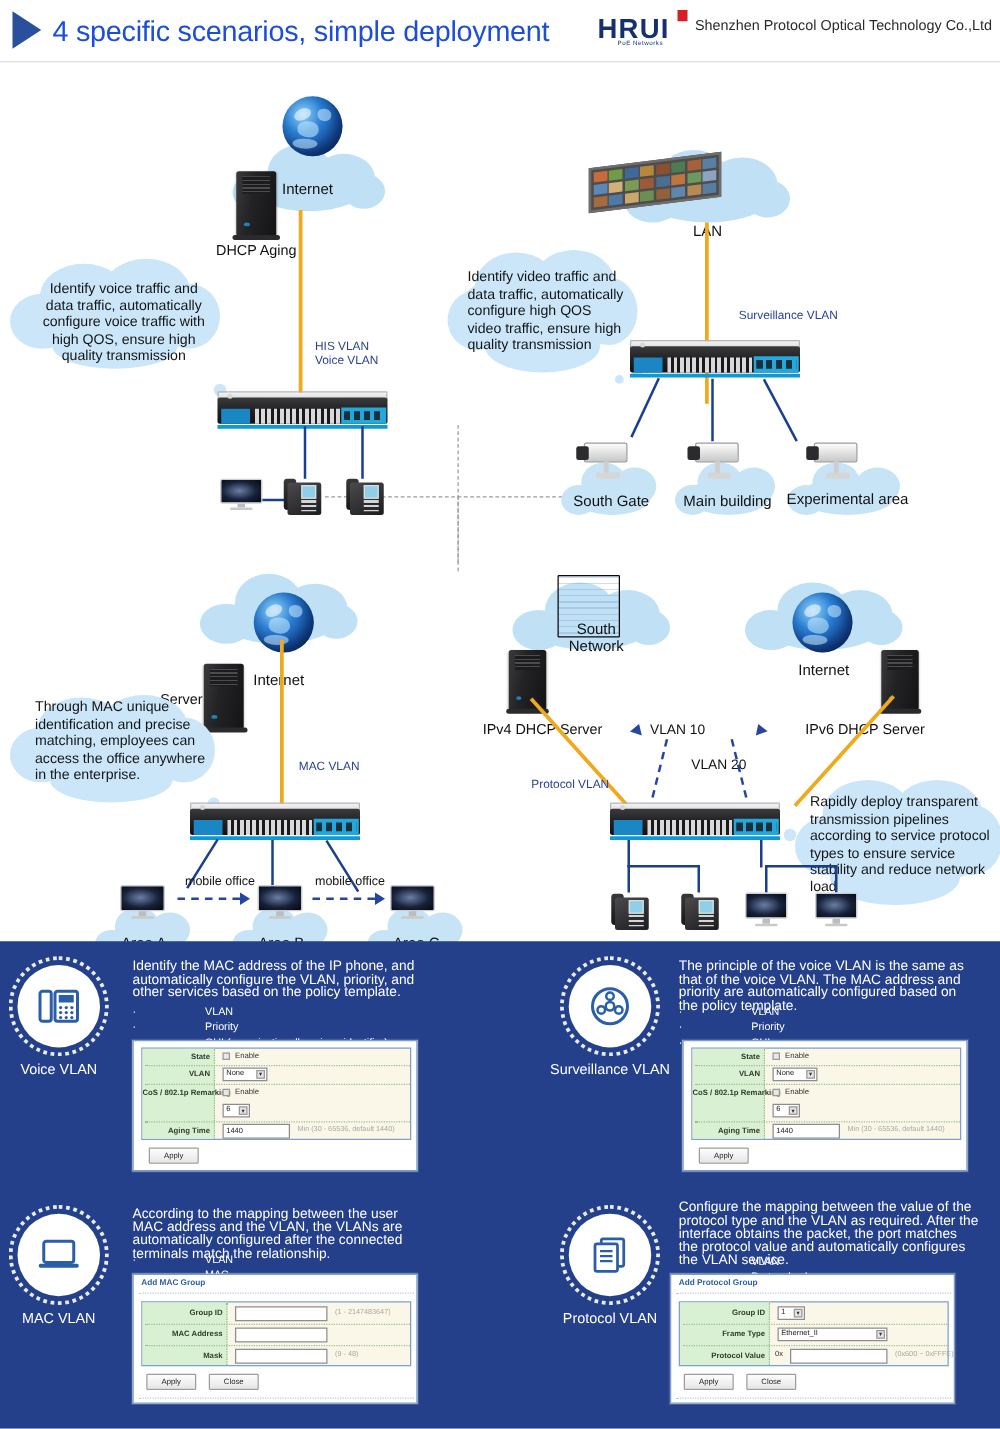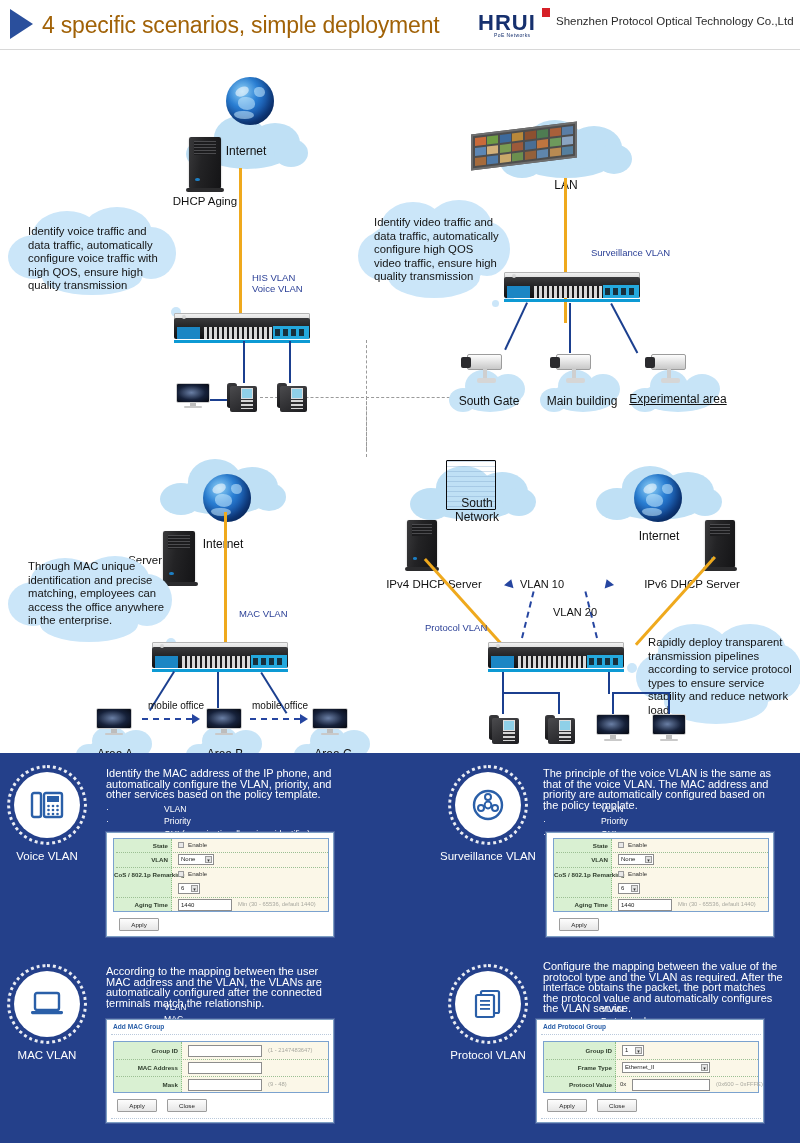--- a/index.html
+++ b/index.html
@@ -16,21 +16,21 @@
     position:absolute; left:0; top:0; width:800px; height:50px;
     background:#ffffff; border-bottom:1px solid #d8d8d8;
   }
   .hdr-triangle {
     position:absolute; left:10px; top:9px; width:0; height:0;
     border-top:15px solid transparent; border-bottom:15px solid transparent;
     border-left:23px solid #2a4f9c;
   }
   #header-title {
     position:absolute; left:42px; top:7px; width:420px; height:36px;
-    font-size:23px; line-height:36px; color:#a16207; letter-spacing:-0.2px;
+    font-size:23px; line-height:36px; color:#1d4ed8; letter-spacing:-0.2px;
     white-space:nowrap;
   }
   #brand { position:absolute; left:478px; top:8px; width:80px; height:34px; }
   #brand-word {
     position:absolute; left:0; top:2px; font-size:22px; font-weight:bold;
     color:#16306e; letter-spacing:1px; font-family:"Liberation Sans", sans-serif;
   }
   #brand-flag { position:absolute; left:64px; top:0px; width:8px; height:9px; background:#d62027; }
   #brand-sub {
     position:absolute; left:16px; top:24px; font-size:5px; color:#16306e;
@@ -286,21 +286,21 @@
   </div>
   <div class="cloud-label" style="left:196px; top:94px; width:100px;">Internet</div>
 
   <div class="tower" style="left:189px; top:87px; width:32px; height:52px;">
     <div class="t-grill"></div>
       <div class="t-dot"></div>
       <div class="t-foot"></div>
   </div>
   <div class="dev-label" style="left:155px; top:145px; width:100px;">DHCP Aging</div>
 
-  <div class="callout" style="left:8px; top:155px; width:170px; height:95px;">
+  <div class="callout" style="left:8px; top:155px; width:170px; height:95px;text-align:center;">
     <div class="cb" style="left:6px;  top:20px; width:150px; height:58px;"></div>
     <div class="cb" style="left:0px;  top:30px; width:52px;  height:44px;"></div>
     <div class="cb" style="left:24px; top:6px;  width:70px;  height:52px;"></div>
     <div class="cb" style="left:74px; top:2px;  width:70px;  height:52px;"></div>
     <div class="cb" style="left:118px;top:22px; width:50px;  height:52px;"></div>
     <div class="cb" style="left:34px; top:54px; width:100px; height:36px;"></div>
     <div class="ctext" style="left:20px; top:20px; width:142px;">Identify voice traffic and data traffic, automatically configure voice traffic with high QOS, ensure high quality transmission</div>
   </div>
   <div class="callout" style="left:0;top:0;width:0;height:0;">
     <div class="dot" style="left:171px; top:257px; width:10px; height:10px;"></div>
@@ -443,21 +443,21 @@
   </div>
   <div class="camera" style="left:645px; top:302px; width:46px; height:34px;">
     <div class="cam-body"></div>
       <div class="cam-lens"></div>
       <div class="cam-arm"></div>
       <div class="cam-base"></div>
   </div>
 
   <div class="cloud-label" style="left:449px; top:344px; width:80px;">South Gate</div>
   <div class="cloud-label" style="left:540px; top:344px; width:84px;">Main building</div>
-  <div class="cloud-label" style="left:628px; top:342px; width:100px;text-decoration:underline;">Experimental area</div>
+  <div class="cloud-label" style="left:628px; top:342px; width:100px;">Experimental area</div>
 
   <div class="cloud" style="left:160px; top:405px; width:126px; height:64px;">
     <div class="c-body" style="left:16px; top:22px; width:94px; height:38px;"></div>
     <div class="c-lobe" style="left:0px;  top:28px; width:42px; height:32px;"></div>
     <div class="c-lobe" style="left:28px; top:4px;  width:54px; height:46px;"></div>
     <div class="c-lobe" style="left:66px; top:12px; width:52px; height:40px;"></div>
     <div class="c-lobe" style="left:92px; top:28px; width:34px; height:28px;"></div>
   </div>
   <div class="globe" style="left:203px; top:424px; width:48px; height:48px;">
     <div class="land" style="left:24%; top:42%; width:36%; height:26%;"></div>

